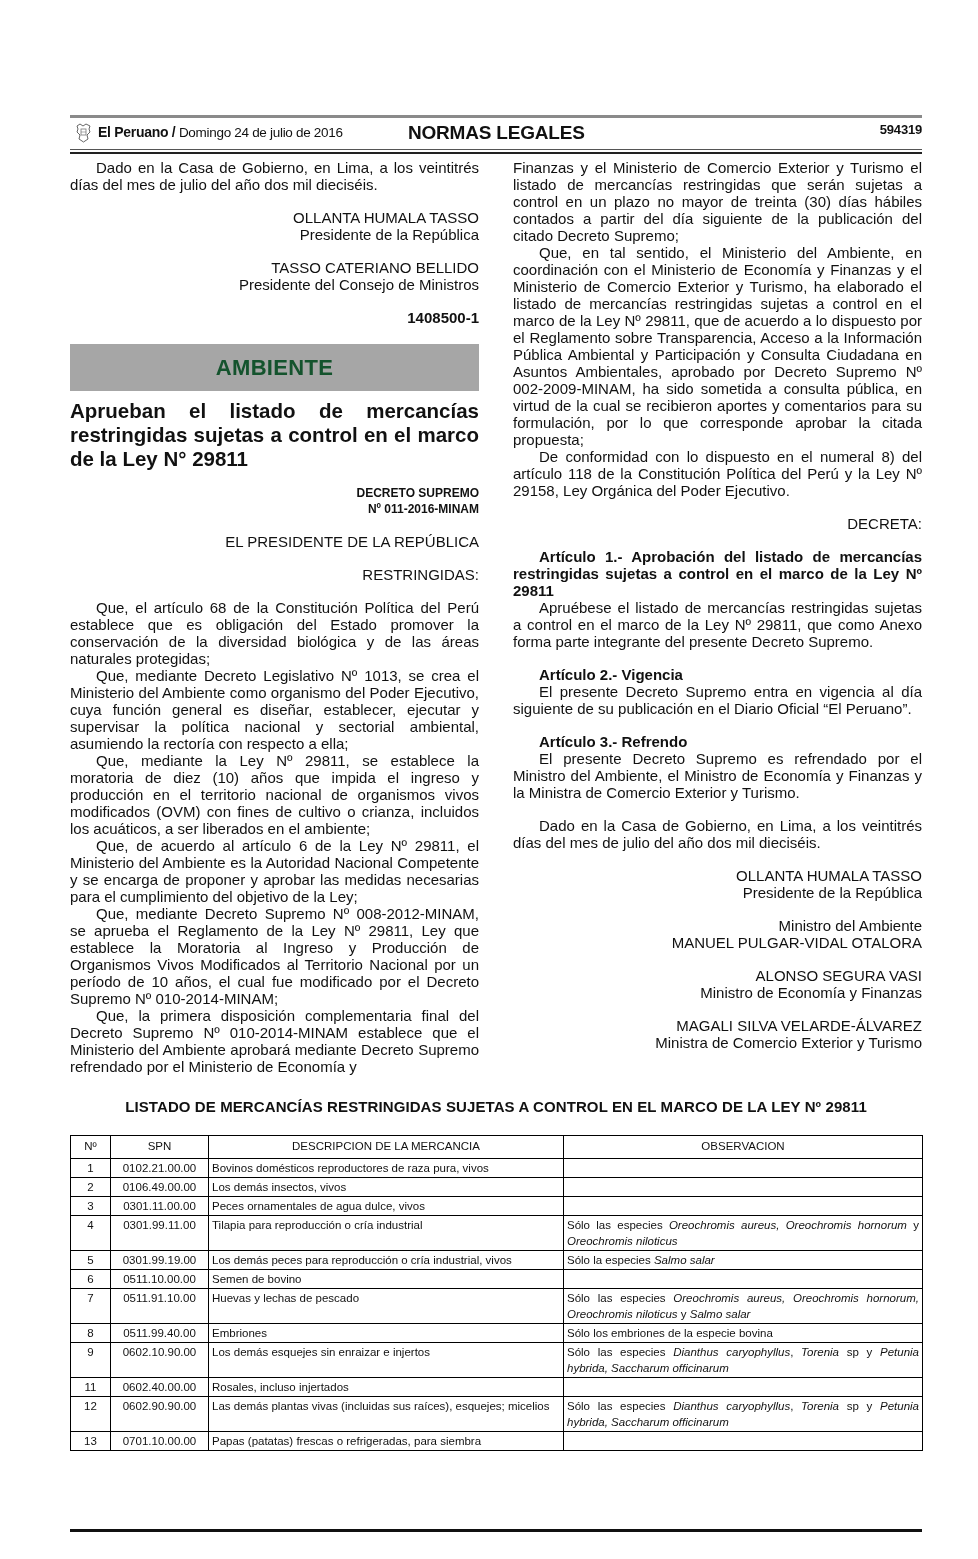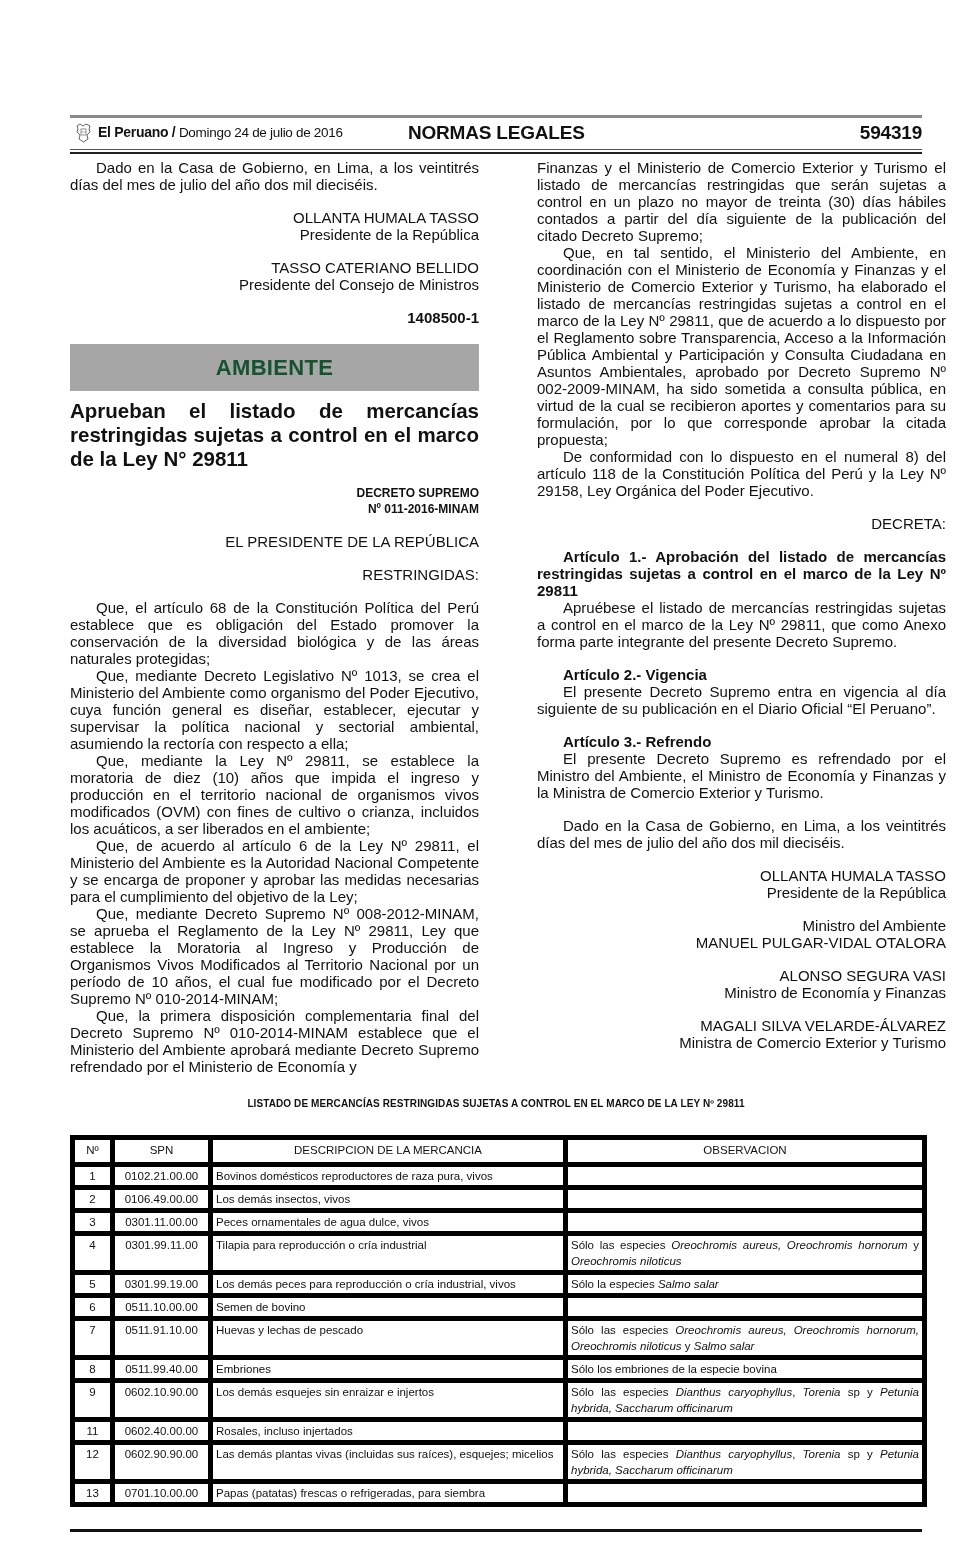--- a/index.html
+++ b/index.html
@@ -7,42 +7,42 @@
   .page { position: absolute; left: 0; top: 0; width: 908px; height: 1559px; }
 
   
   .hdr-rule-top { position: absolute; left: 70px; top: 115px; width: 852px; height: 3px; background: #8a8a8a; }
   .hdr { position: absolute; left: 70px; top: 121px; width: 852px; height: 26px; }
   .hdr-logo { position: absolute; left: 5px; top: 2px; width: 17px; height: 20px; }
   .hdr-pub { position: absolute; left: 28px; top: 3px; font-size: 14px; white-space: nowrap; letter-spacing: -0.3px; }
   .hdr-pub b { font-weight: bold; }
   .hdr-pub .date { font-size: 13.5px; }
   .hdr-section { position: absolute; left: 338px; top: 1px; font-size: 19px; font-weight: bold; letter-spacing: -0.2px; }
-  .hdr-page { position: absolute; right: 0; top: 1px; font-size: 19px; font-weight: bold; letter-spacing: -0.2px; }
+  .hdr-page { position: absolute; right: 0; top: 1px; font-size: 13px; font-weight: bold; letter-spacing: -0.2px; }
   .hdr-rule-bot1 { position: absolute; left: 70px; top: 149px; width: 852px; height: 1px; background: #555; }
   .hdr-rule-bot2 { position: absolute; left: 70px; top: 152px; width: 852px; height: 2px; background: #222; }
 
   
   .col { position: absolute; top: 159px; font-size: 15px; line-height: 17px; }
   .col-left { left: 70px; width: 409px; }
-  .col-right { left: 537px; width: 409px; }
+  .col-right { left: 513px; width: 409px; }
   .col p { margin: 0; text-align: justify; text-indent: 26px; }
   .col .block { margin: 0; padding-left: 26px; text-indent: 0; text-align: right; }
   .col .gap { height: 16px; }
   .b { font-weight: bold; }
 
   .banner { background: #a6a6a6; color: #14532d; font-weight: bold; font-size: 22px; text-align: center; height: 47px; line-height: 47px; margin-top: 2px; letter-spacing: 0.3px; }
   .headline { font-weight: bold; font-size: 20.5px; line-height: 24px; text-align: justify; margin-top: 8px; text-align-last: left; }
   .decree-title { text-align: right; font-weight: bold; font-size: 12px; line-height: 16px; margin-top: 14px; }
   .art-title { font-weight: bold; text-align: justify; text-indent: 26px; margin: 0; }
 
   
-  .table-title { position: absolute; left: 70px; top: 1098px; width: 852px; text-align: center; font-weight: bold; font-size: 10px; letter-spacing: 0.1px; }
+  .table-title { position: absolute; left: 70px; top: 1098px; width: 852px; text-align: center; font-weight: bold; font-size: 15px; letter-spacing: 0.1px; }
   table.merc { position: absolute; left: 70px; top: 1135px; width: 852px; border-collapse: collapse; font-family: "Liberation Sans", sans-serif; font-size: 11.5px; line-height: 16px; table-layout: fixed; }
-  table.merc td, table.merc th { border: 5px solid #000000; padding: 1px 3px; vertical-align: top; }
+  table.merc td, table.merc th { border: 1px solid #000000; padding: 1px 3px; vertical-align: top; }
   table.merc th { font-weight: normal; text-align: center; height: 18px; padding: 2px 3px; }
   table.merc td.num, table.merc td.spn { text-align: center; }
   table.merc td.obs { text-align: justify; }
   table.merc td.obs i { font-style: italic; }
   .bottom-rule { position: absolute; left: 70px; top: 1529px; width: 852px; height: 3px; background: #111; }
 </style>
 </head>
 <body>
 
 <div class="page">

